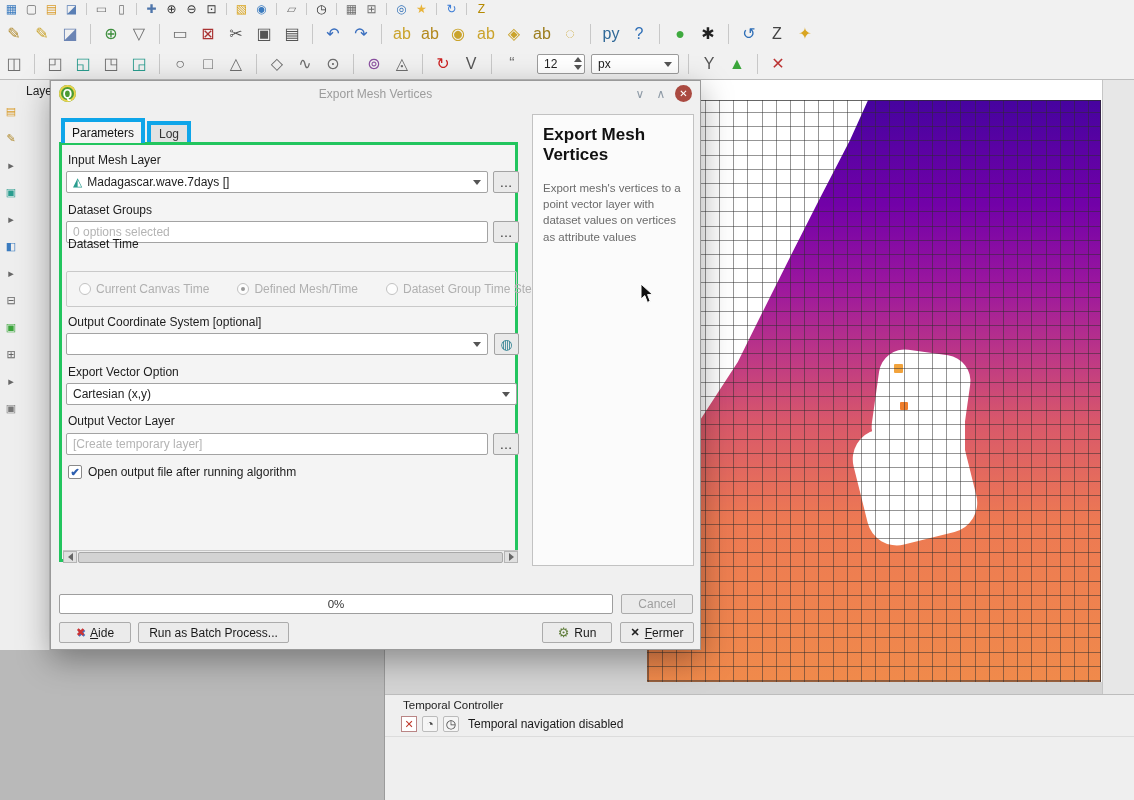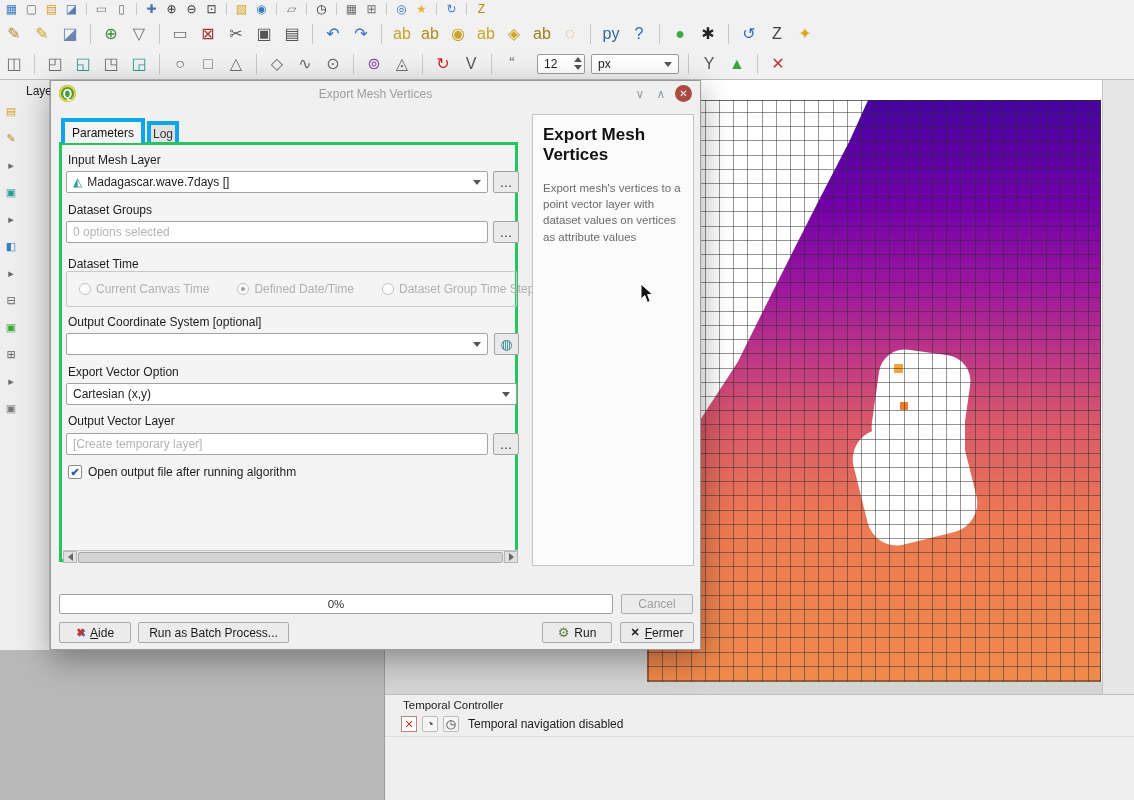--- a/index.html
+++ b/index.html
@@ -76,21 +76,21 @@
   .app-icon{position:absolute;left:8px;top:4px;width:17px;height:17px;border-radius:50%;background:#4d9b33;
             color:#fff;font-weight:bold;font-size:12px;display:flex;align-items:center;justify-content:center;
             box-shadow:inset 0 0 0 2px #e9d34d}
   .dlg-title{position:absolute;left:0;right:0;top:6px;text-align:center;font-size:12px;color:#9c9c9c}
   .win-controls{position:absolute;right:8px;top:4px;display:flex;gap:7px;align-items:center}
   .win-chevron{color:#8e9aa6;font-size:12px;width:14px;text-align:center}
   .win-close{width:17px;height:17px;border-radius:50%;background:#aa4a41;color:#fff;font-size:10px;
              display:flex;align-items:center;justify-content:center}
   .tab{position:absolute;font-size:12px;display:flex;align-items:center;justify-content:center;border:4px solid #0ea5e9}
   .tab-active{left:10px;top:37px;width:84px;height:25px;background:#f4f4f4;border-bottom:none;z-index:2;color:#111}
-  .tab-inactive{left:96px;top:40px;width:32px;height:22px;background:#e2e2e2;color:#333;border-bottom:none}
+  .tab-inactive{left:96px;top:40px;width:44px;height:22px;background:#e2e2e2;color:#333;border-bottom:none}
 
   .pane{position:absolute;left:8px;top:61px;width:459px;height:420px;background:#f4f4f4;border:3px solid #22c55e}
   .lbl{position:absolute;font-size:12px;color:#1c1c1c;white-space:nowrap}
   .combo,.field{position:absolute;height:22px;background:#fff;border:1px solid #a3a3a3;border-radius:2px;
         display:flex;align-items:center;font-size:12px;color:#222;padding:0 18px 0 6px;overflow:hidden;white-space:nowrap}
   .c-icon{margin-right:5px;font-size:12px;color:#2a9d8f}
   .gray{color:#b4b4b4}
   .browse{position:absolute;width:26px;height:22px;background:#eaeaea;border:1px solid #a3a3a3;border-radius:2px;
         display:flex;align-items:center;justify-content:center;font-size:13px;color:#333}
   .crs-btn{position:absolute;width:25px;height:22px;background:#eaeaea;border:1px solid #a3a3a3;border-radius:2px;
@@ -319,29 +319,29 @@
         <span class="combo-arrow"></span>
       </div>
       <div class="browse" style="left:431px;top:26px">…</div>
 
       <div class="lbl" style="left:6px;top:58px">Dataset Groups</div>
       <div class="field" style="left:4px;top:76px;width:422px">
         <span class="gray">0 options selected</span>
       </div>
       <div class="browse" style="left:431px;top:76px">…</div>
 
-      <div class="lbl" style="left:6px;top:112px">Dataset Time</div>
+      <div class="lbl" style="left:6px;top:92px">Dataset Time</div>
       <div class="radio-frame">
         <span class="radio">
           <span class="rb"></span>
           <span class="rb-label">Current Canvas Time</span>
         </span>
         <span class="radio">
           <span class="rb checked"></span>
-          <span class="rb-label">Defined Date/Time</span>
+          <span class="rb-label">Defined Mesh/Time</span>
         </span>
         <span class="radio">
           <span class="rb"></span>
           <span class="rb-label">Dataset Group Time Step</span>
         </span>
       </div>
 
       <div class="lbl" style="left:6px;top:170px">Output Coordinate System [optional]</div>
       <div class="combo" style="left:4px;top:188px;width:422px">
         <span></span>

